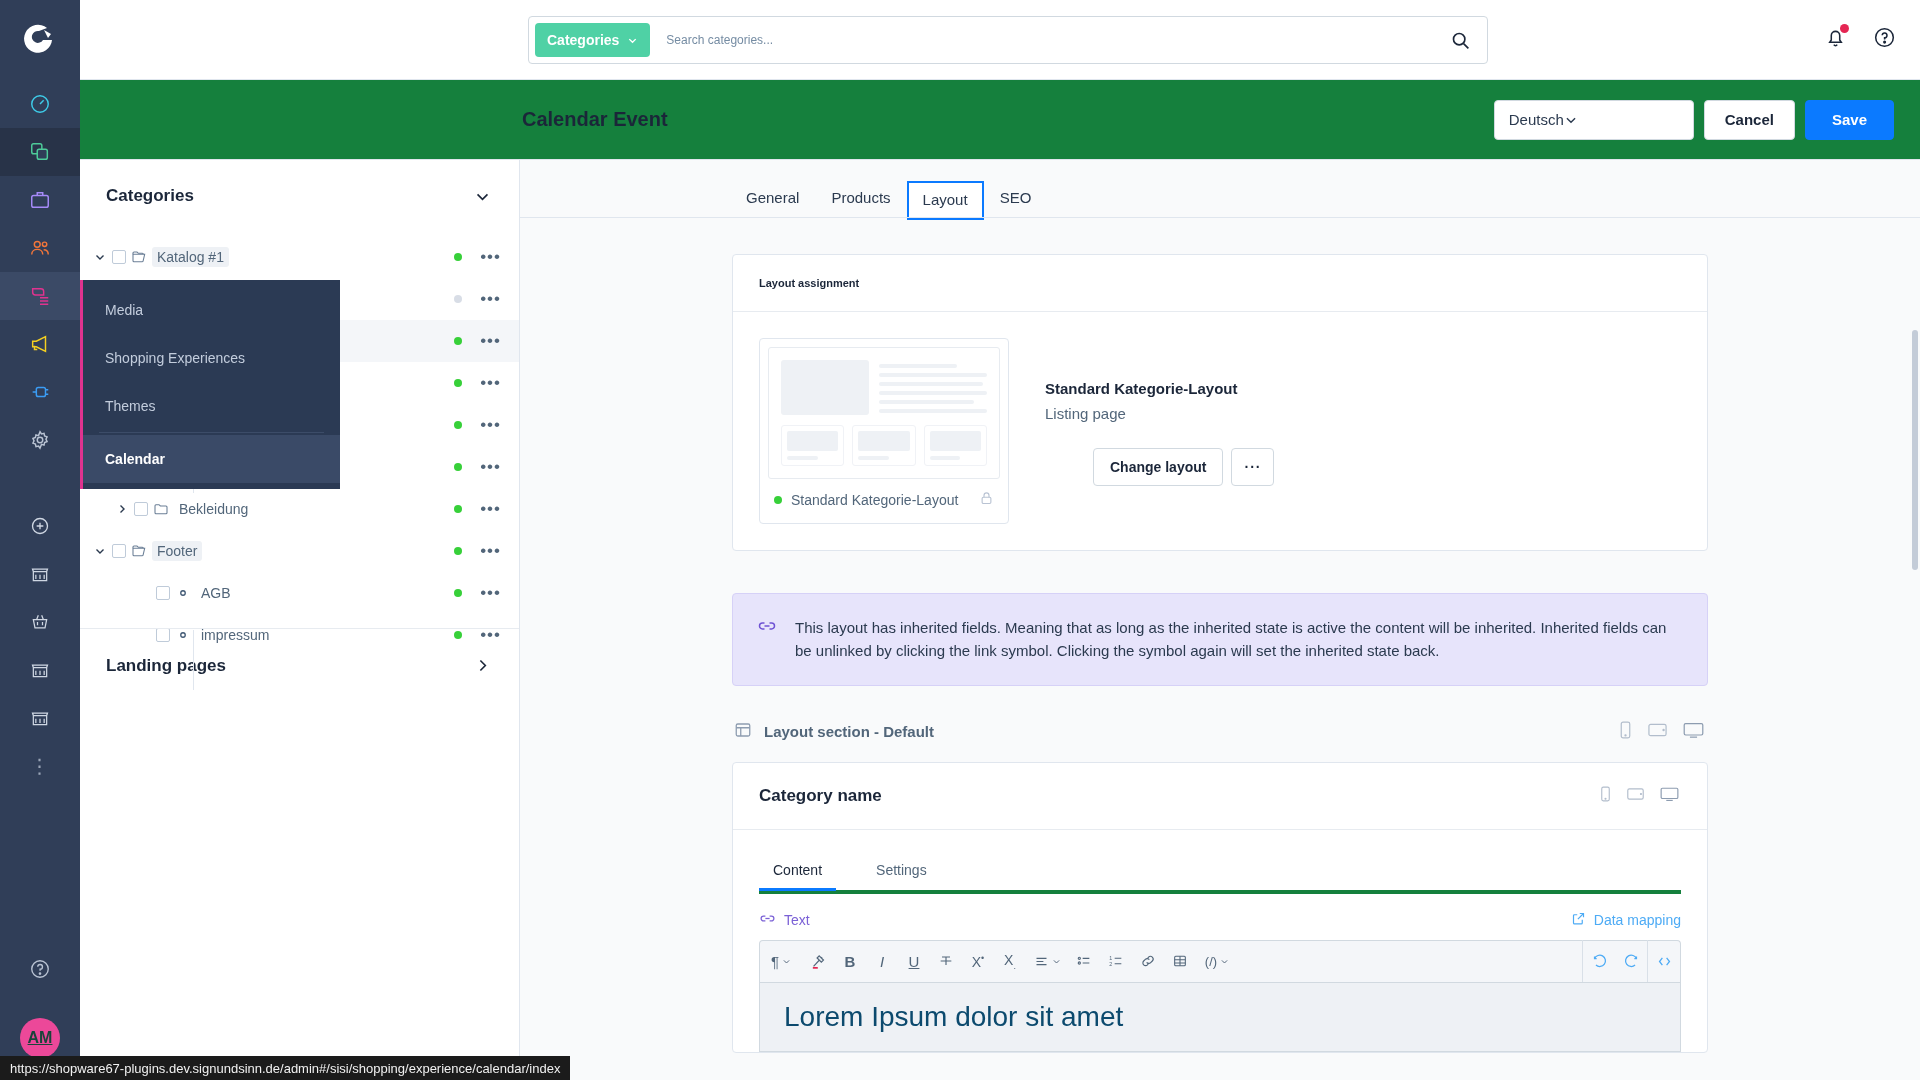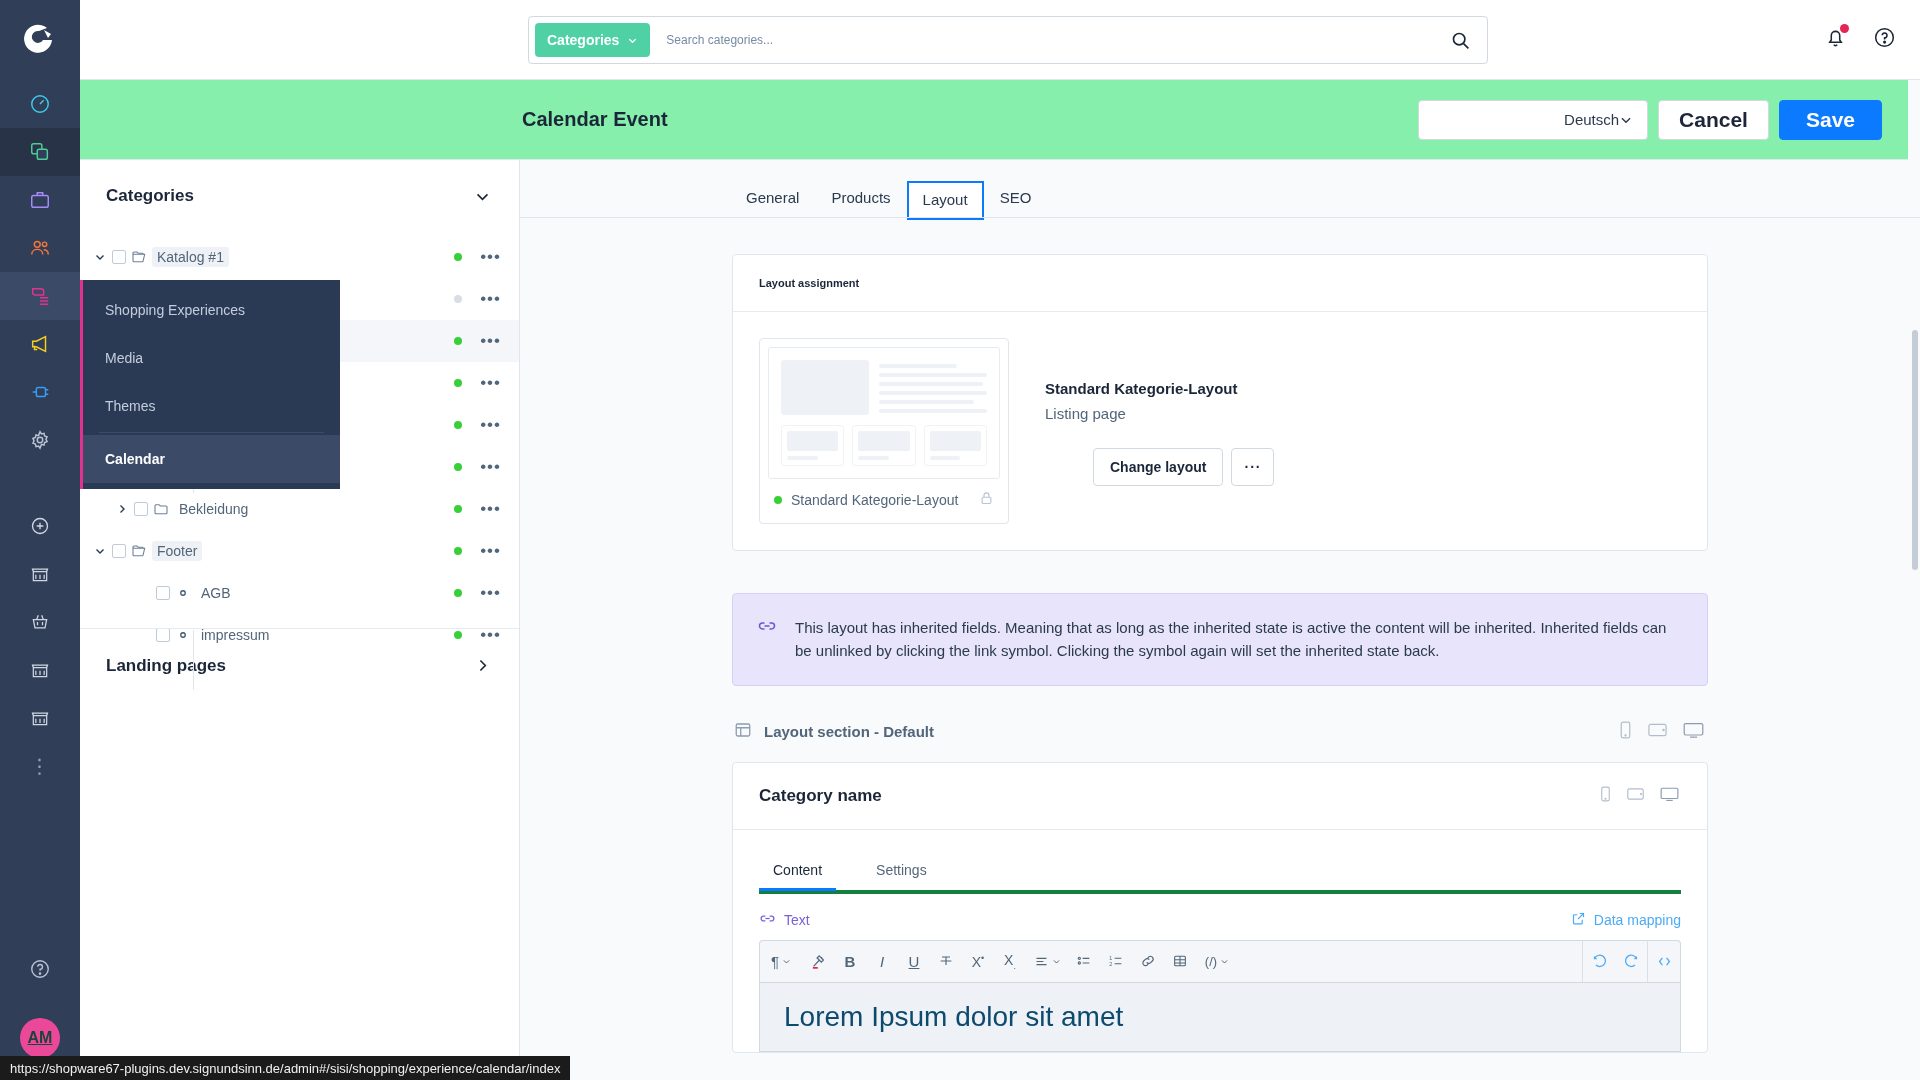--- a/index.html
+++ b/index.html
@@ -59,35 +59,35 @@
   .search-btn { padding: 0 10px; cursor: pointer; display:flex; align-items:center; }
   .topbar-right { position: absolute; right: 24px; display: flex; align-items: center; gap: 26px; }
   .bell-wrap { position: relative; cursor: pointer; }
   .bell-dot {
     position: absolute; top: -2px; right: -2px; width: 9px; height: 9px;
     border-radius: 50%; background: #e52653;
   }
 
   
   .pagehead {
-    position: absolute; left: 80px; top: 80px; right: 12px; height: 80px;
-    background: #86efac; border-bottom: 1px solid #e0e6ee;
+    position: absolute; left: 80px; top: 80px; right: 0; height: 80px;
+    background: #15803d; border-bottom: 1px solid #e0e6ee;
     display: flex; align-items: center; z-index: 15;
   }
   .page-title {
     position: absolute; left: 442px; font-size: 20px; font-weight: bold; color: #1b2639;
   }
   .head-actions { position: absolute; right: 26px; display: flex; align-items: center; gap: 10px; }
   .lang-select {
-    width: 230px; height: 40px; border: 1px solid #d1d9e0; border-radius: 4px;
-    background: #fff; display: flex; align-items: center; justify-content: flex-end;
+    width: 200px; height: 40px; border: 1px solid #d1d9e0; border-radius: 4px;
+    background: #fff; display: flex; align-items: center; justify-content: flex-start;
     padding: 0 14px; font-size: 15px; color: #2b3a4f; cursor: pointer;
   }
   .btn {
-    height: 40px; border-radius: 4px; font-size: 21px; font-weight: bold;
+    height: 40px; border-radius: 4px; font-size: 15px; font-weight: bold;
     display: flex; align-items: center; justify-content: center; cursor: pointer;
     padding: 0 20px; font-family: "Liberation Sans", sans-serif;
   }
   .btn-ghost { background: #fff; border: 1px solid #d1d9e0; color: #1b2639; }
   .btn-primary { background: #0b7aff; border: 1px solid #0b7aff; color: #fff; padding: 0 26px; }
 
   
   .catpanel {
     position: absolute; left: 80px; top: 160px; width: 440px; bottom: 0;
     background: #fff; border-right: 1px solid #e0e6ee; z-index: 10;
@@ -601,22 +601,22 @@
       <span class="landing-title">Landing pages</span>
       <svg width="17" height="17" viewBox="0 0 24 24" fill="none" stroke="#1b2639" stroke-width="2.3">
           <path d="M9 5 l7 7 -7 7"></path>
         </svg>
     </div>
   <div class="tree-guide" style="top: 228px; height: 105px;"></div>
       <div class="tree-guide" style="top: 470px; height: 60px;"></div>
     </div>
 
   <div class="flyout" id="flyout">
+      <div class="fly-item">Media</div>
       <div class="fly-item">Shopping Experiences</div>
-      <div class="fly-item">Media</div>
       <div class="fly-item">Themes</div>
       <div class="fly-sep"></div>
       <div class="fly-item on">Calendar</div>
     </div>
 
   <div class="main">
     <div class="tabsrow">
       <div class="tablist" id="tablist">
           <div class="tab">General</div>
           <div class="tab">Products</div>

